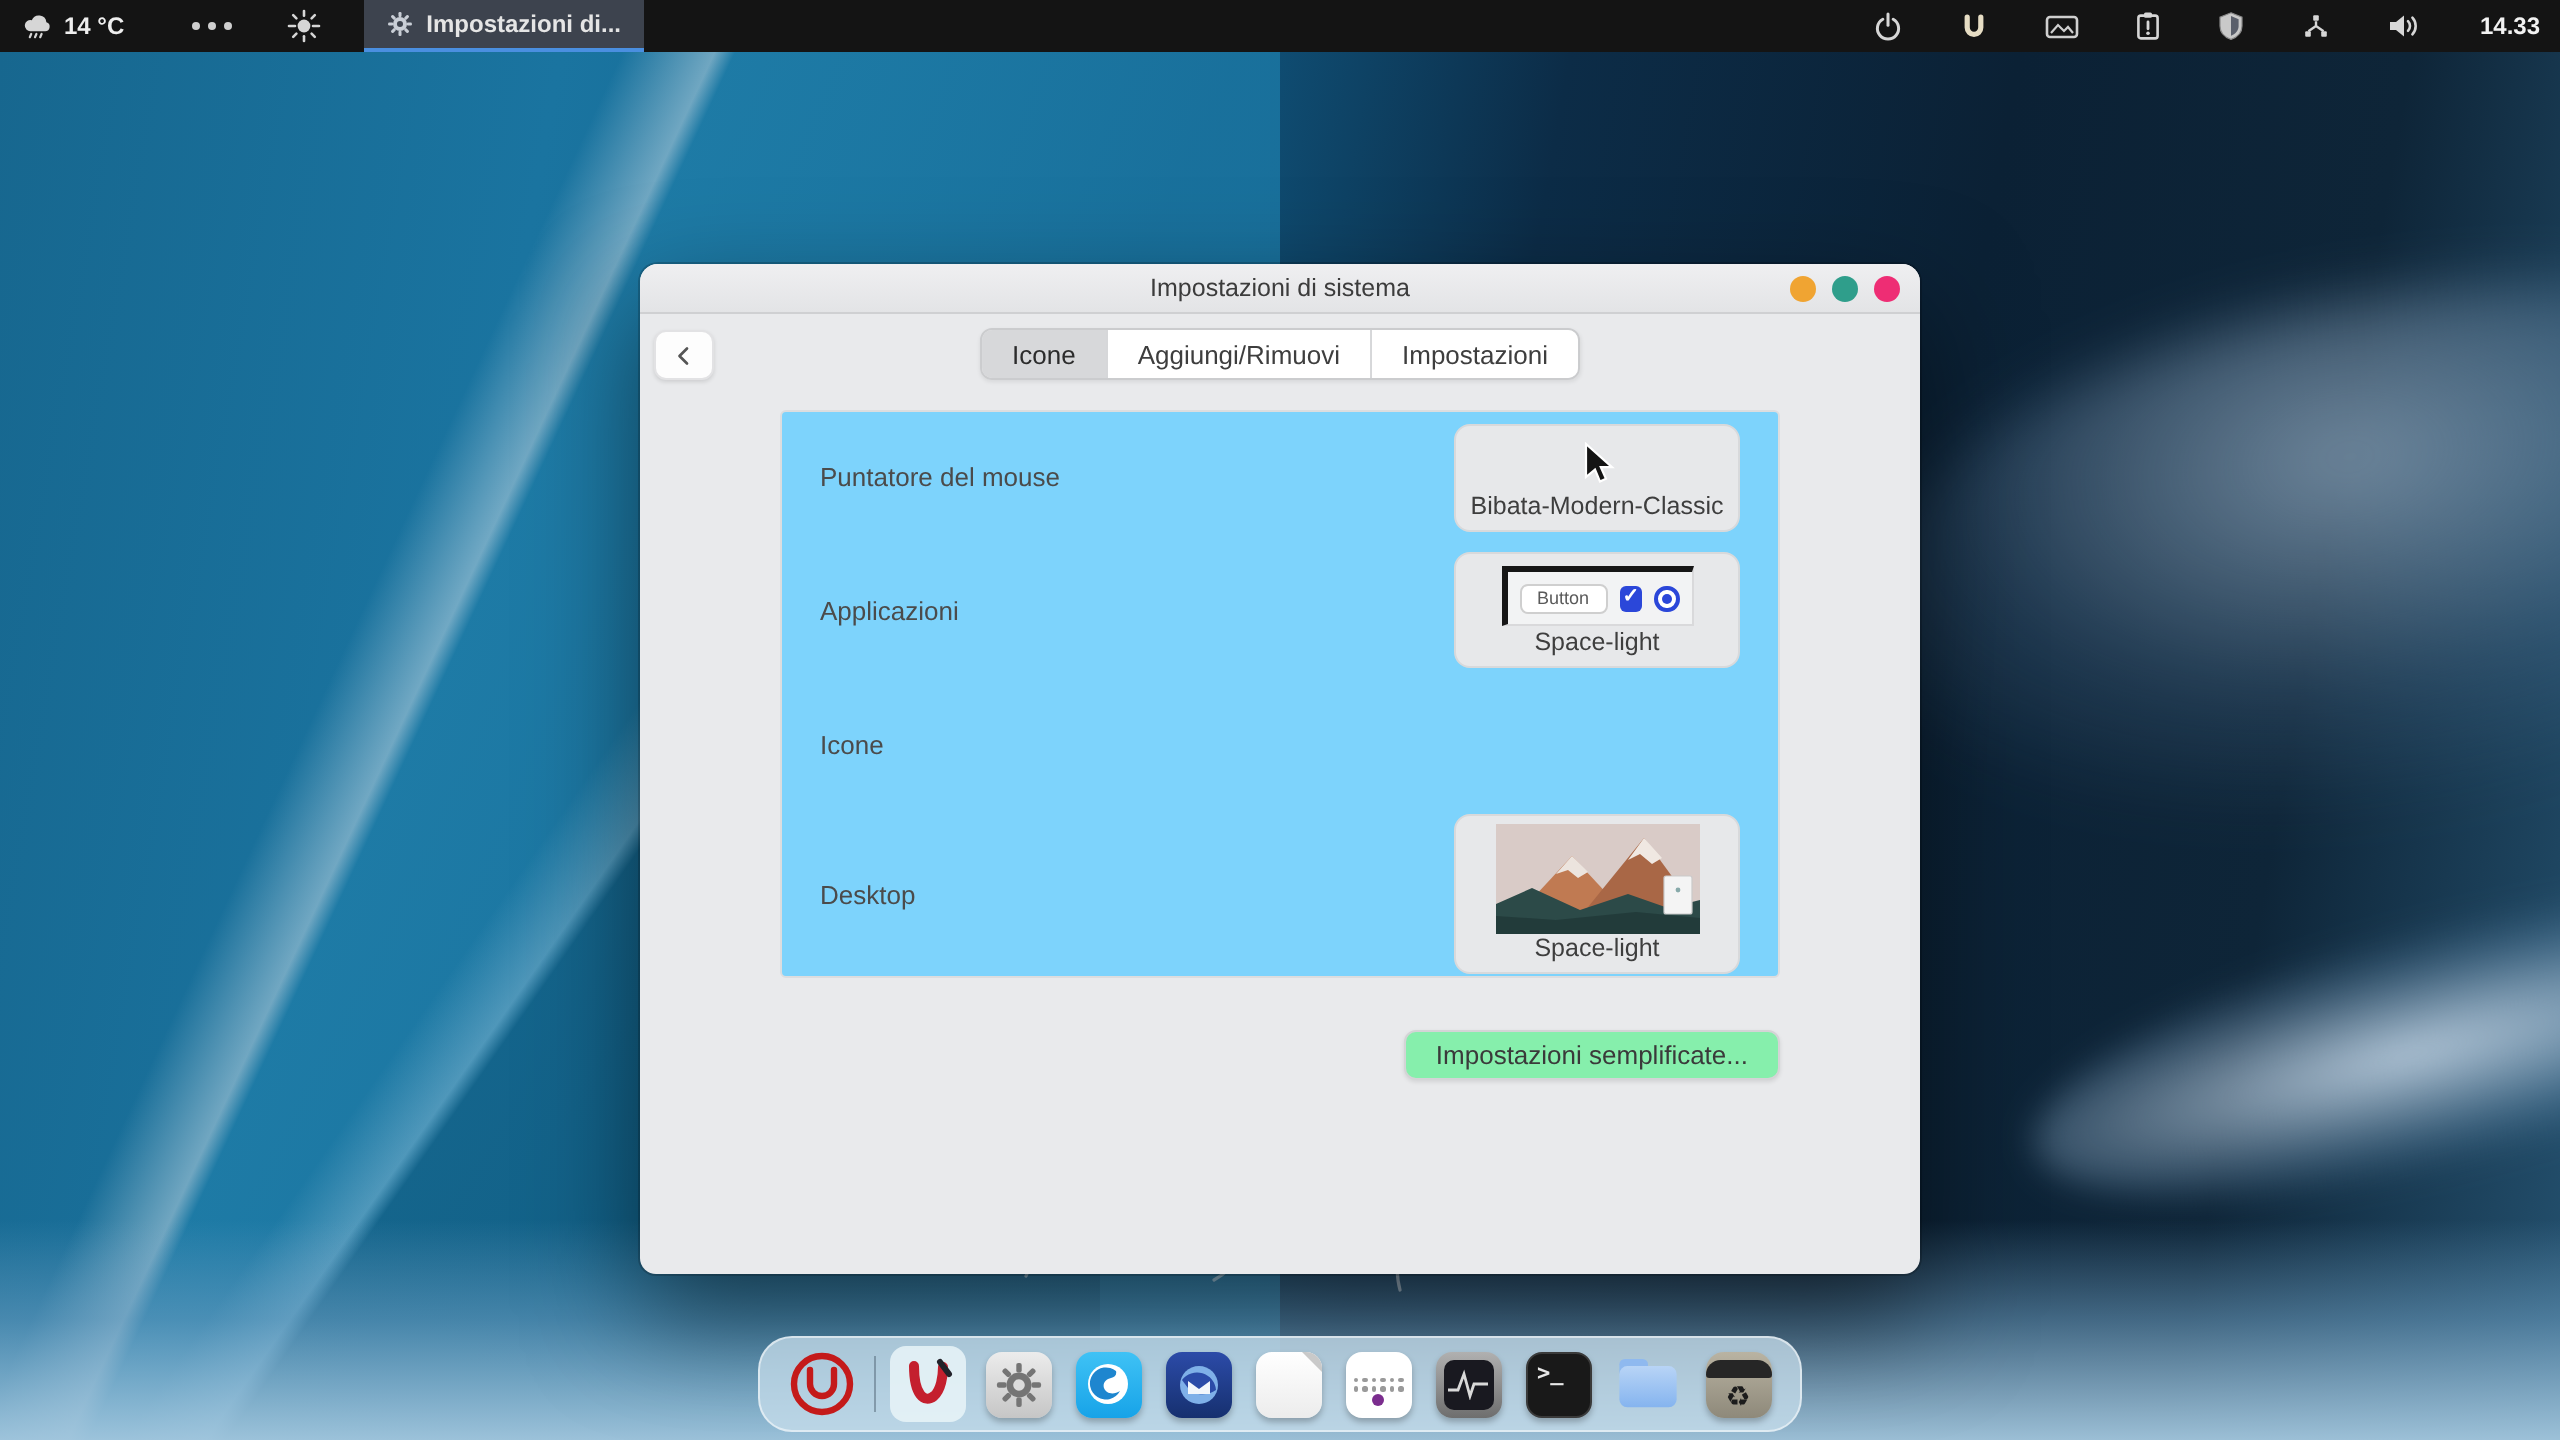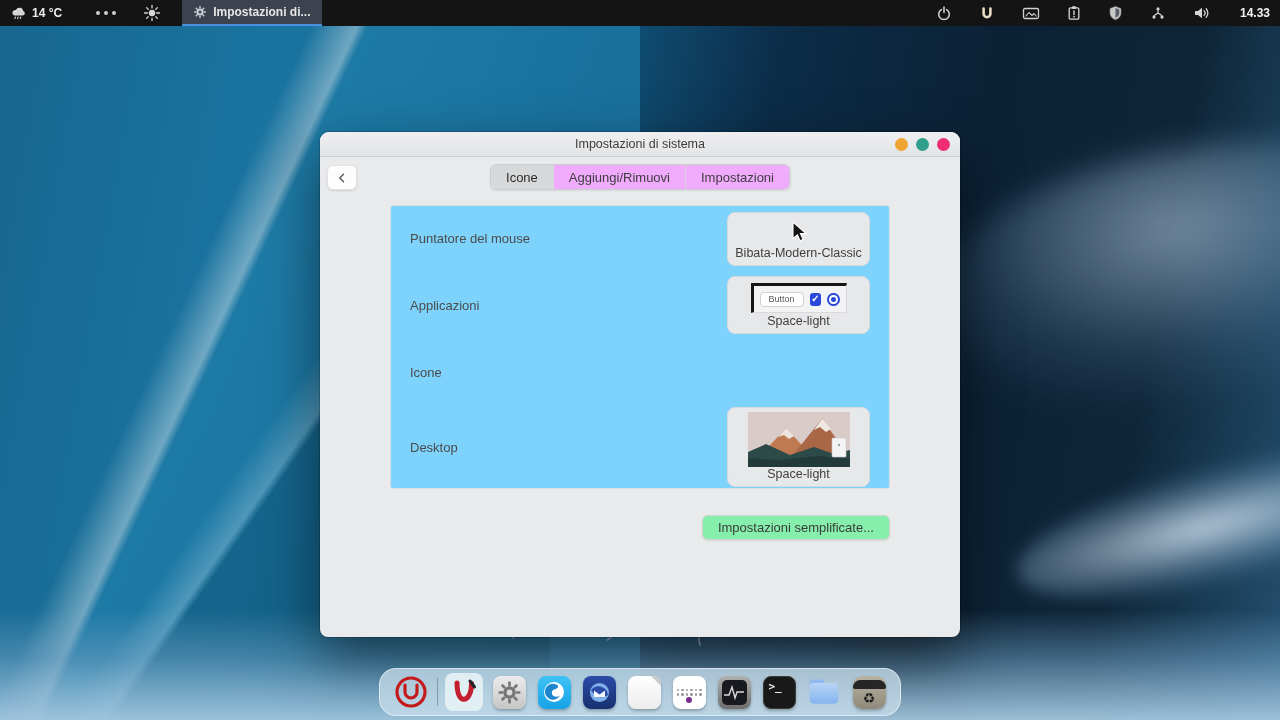--- a/index.html
+++ b/index.html
@@ -56,21 +56,21 @@
   .light-close { background:#ee2d74; }
 
   .back-btn { position:absolute; left:7px; top:33px; width:30px; height:25px; background:#fdfdfd;
               border:1px solid #e2e2e4; border-radius:6px; display:flex; align-items:center; justify-content:center;
               box-shadow:0 1px 2px rgba(0,0,0,.12); cursor:pointer; }
 
   .tabs { position:absolute; left:50%; top:32px; transform:translateX(-50%); display:flex;
           border:1px solid #cbccce; border-radius:6px; overflow:hidden; height:26px;
           box-shadow:0 1px 2px rgba(0,0,0,.08); }
   .tab { display:flex; align-items:center; padding:0 15px; font-size:13px; color:#3e3e3e;
-         background:#f0abfc; border-right:1px solid #d6d7d9; cursor:pointer; white-space:nowrap; }
+         background:#ffffff; border-right:1px solid #d6d7d9; cursor:pointer; white-space:nowrap; }
   .tab:last-child { border-right:none; }
   .tab.active { background:#d7d8da; color:#2c2c2c; }
 
   .card { position:absolute; left:70px; top:73px; width:500px; height:284px; background:#7dd3fc;
           border:1px solid #dcdddf; border-radius:3px; display:flex; flex-direction:column; }
   .row { display:flex; align-items:center; justify-content:space-between; padding:0 19px; }
   .row-1 { height:66px; } .row-2 { height:68px; } .row-3 { height:68px; } .row-4 { height:82px; }
   .row-label { font-size:13px; color:#4b4b4b; }
   .tile { width:143px; background:#e7e8ea; border:1px solid #d8d9db; border-radius:8px;
           display:flex; flex-direction:column; align-items:center; justify-content:flex-end;

